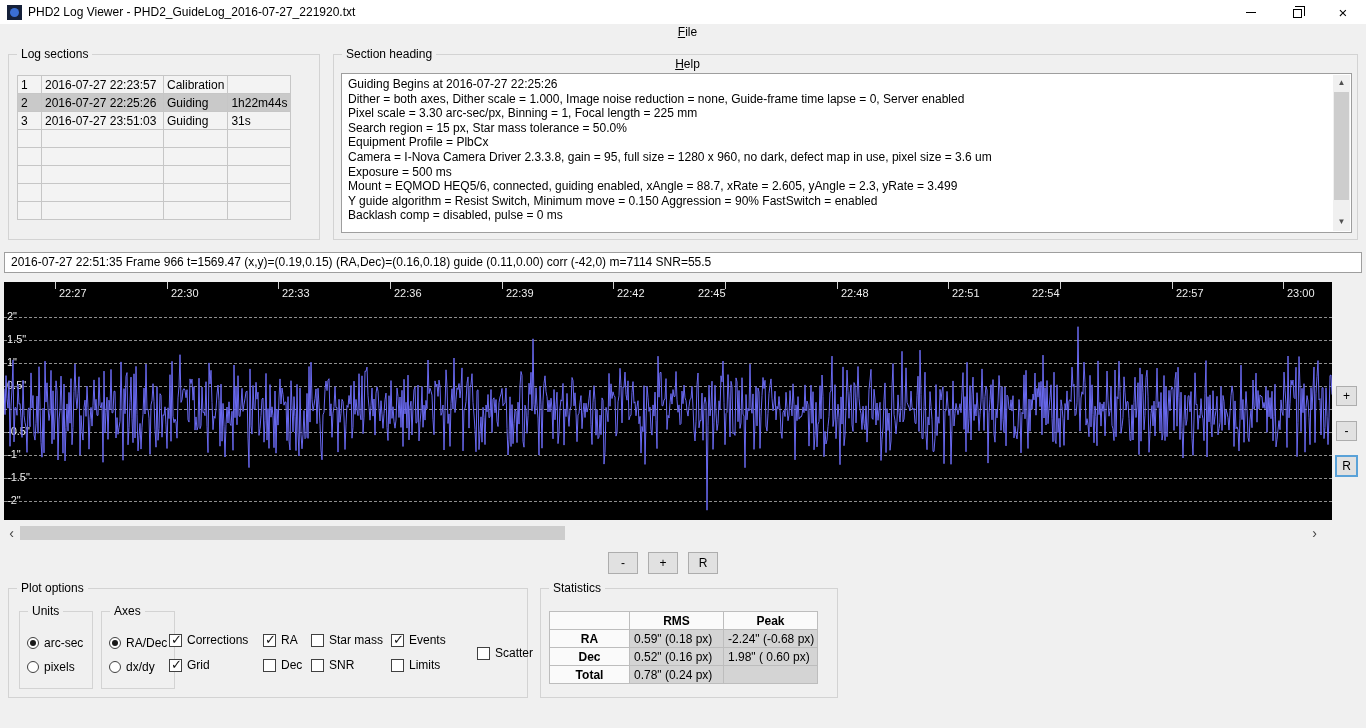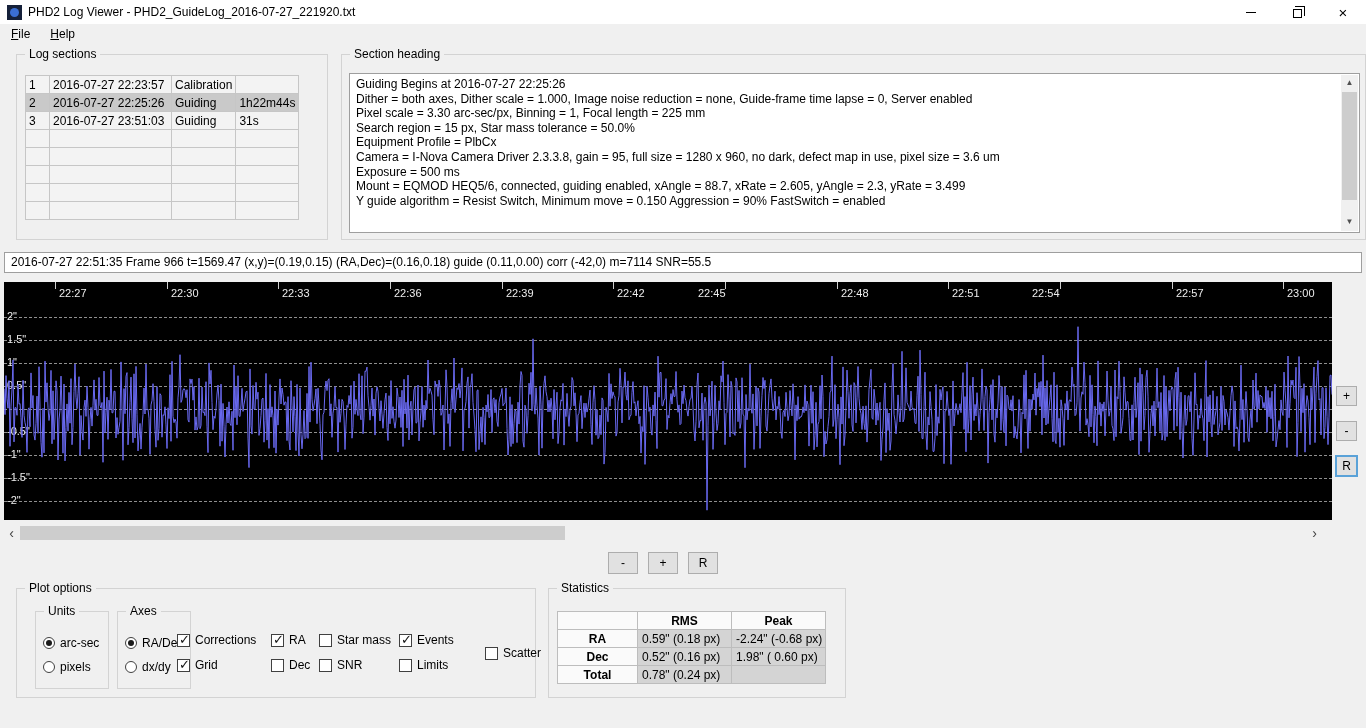--- a/index.html
+++ b/index.html
@@ -14,25 +14,25 @@
   .titlebar { height:24px; background:#ffffff; display:flex; align-items:center; padding-left:7px; }
   .app-icon { width:15px; height:15px; background:#16213a; position:relative; margin-right:6px; flex:none; }
   .app-icon::after { content:""; position:absolute; left:3px; top:3px; width:9px; height:9px; border-radius:50%; background:#3b6fd4; }
   .title-text { font-size:12px; white-space:nowrap; }
   .win-controls { margin-left:auto; display:flex; height:100%; }
   .win-btn { width:46px; height:24px; display:flex; align-items:center; justify-content:center; font-size:15px; cursor:default; }
   .min-icon { display:inline-block; width:10px; height:1px; background:#000; }
   .restore-icon { position:relative; width:9px; height:9px; border:1px solid #000; background:#fff; display:inline-block; margin-top:3px; }
   .restore-icon::before { content:""; position:absolute; left:1px; top:-4px; width:9px; height:9px; border-top:1px solid #000; border-right:1px solid #000; }
   
-  .menubar { height:20px; display:flex; align-items:center; padding-left:9px; gap:16px; background:#f0f0f0; }
+  .menubar { height:20px; display:flex; align-items:center; padding-left:9px; gap:16px; background:#f0f0f0;flex-direction:column; }
   .menu-item { padding:1px 2px; }
   .menu-item::first-letter { text-decoration:underline; }
   
-  .groupbox { position:absolute; border:1px solid #d3d3d3;margin-left:8px; }
+  .groupbox { position:absolute; border:1px solid #d3d3d3; }
   .gb-label { position:absolute; top:-8px; left:8px; background:#f0f0f0; padding:0 4px; white-space:nowrap; }
   
   #gb-log { left:8px; top:54px; width:312px; height:186px; }
   .log-table { border-collapse:collapse; position:absolute; left:8px; top:20px; }
   .log-table td { border:1px solid #c6c6c6; height:18px; font-size:12px; padding:0 3px; background:#f3f3f3; white-space:nowrap; overflow:hidden; }
   .log-table tr.on td { background:#c9c9c9; }
   .c-num{width:24px;} .c-dt{width:122px;} .c-type{width:62px;} .c-dur{width:62px;}
   
   #gb-section { left:333px; top:54px; width:1025px; height:186px; }
   .textbox { position:absolute; left:7px; top:18px; width:1011px; height:160px; background:#fff; border:1px solid #9e9e9e;
@@ -174,20 +174,21 @@
   <div class="textbox">
     <div class="tline">Guiding Begins at 2016-07-27 22:25:26</div>
     <div class="tline">Dither = both axes, Dither scale = 1.000, Image noise reduction = none, Guide-frame time lapse = 0, Server enabled</div>
     <div class="tline">Pixel scale = 3.30 arc-sec/px, Binning = 1, Focal length = 225 mm</div>
     <div class="tline">Search region = 15 px, Star mass tolerance = 50.0%</div>
     <div class="tline">Equipment Profile = PlbCx</div>
     <div class="tline">Camera = I-Nova Camera Driver 2.3.3.8, gain = 95, full size = 1280 x 960, no dark, defect map in use, pixel size = 3.6 um</div>
     <div class="tline">Exposure = 500 ms</div>
     <div class="tline">Mount = EQMOD HEQ5/6,  connected, guiding enabled, xAngle = 88.7, xRate = 2.605, yAngle = 2.3, yRate = 3.499</div>
     <div class="tline">Y guide algorithm = Resist Switch, Minimum move = 0.150 Aggression = 90% FastSwitch = enabled</div>
+    <div class="tline">Backlash comp = disabled, pulse = 0 ms</div>
     <div class="vscroll">
       <div class="arr up">▲</div>
       <div class="thumb"></div>
       <div class="arr down">▼</div>
     </div>
   </div>
 </div>
 
 <div class="statusbar">2016-07-27 22:51:35 Frame 966 t=1569.47 (x,y)=(0.19,0.15) (RA,Dec)=(0.16,0.18) guide (0.11,0.00) corr (-42,0) m=7114 SNR=55.5</div>
 

